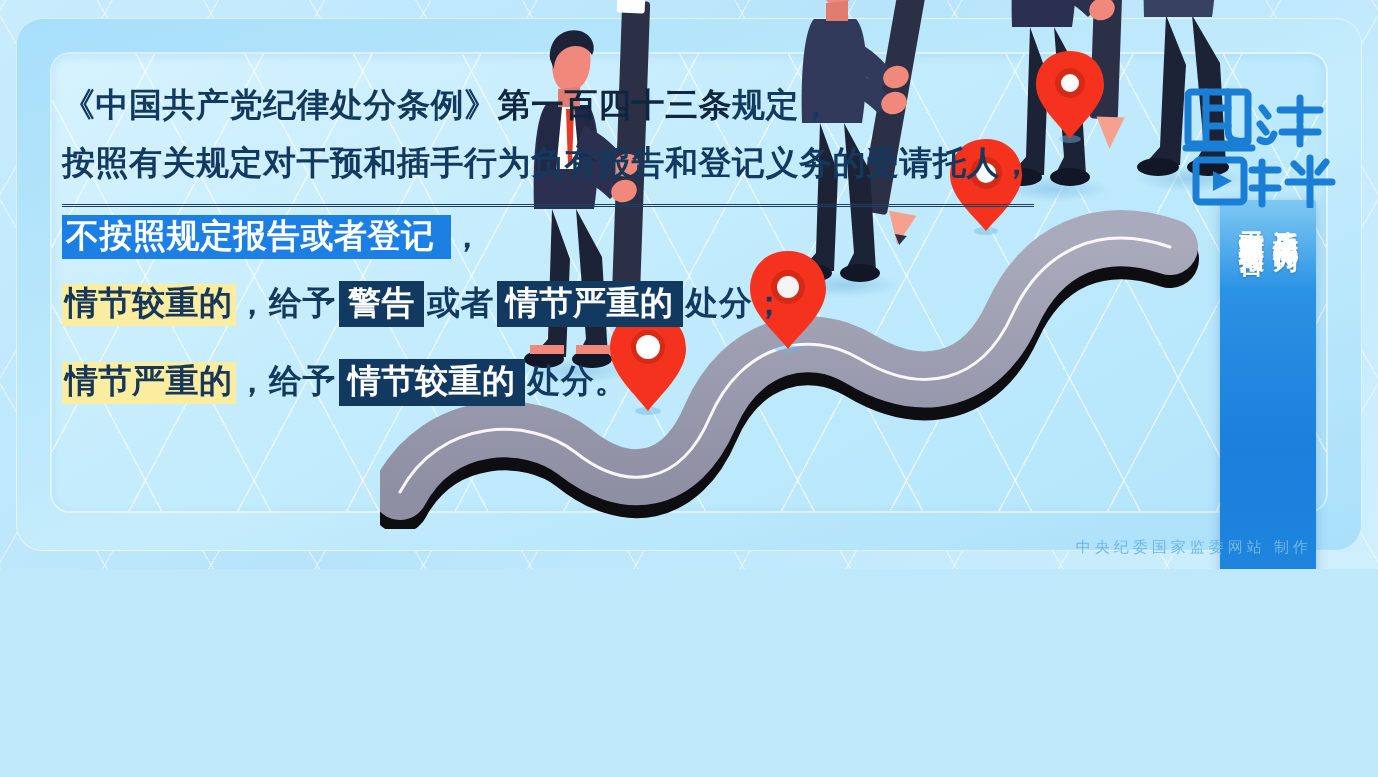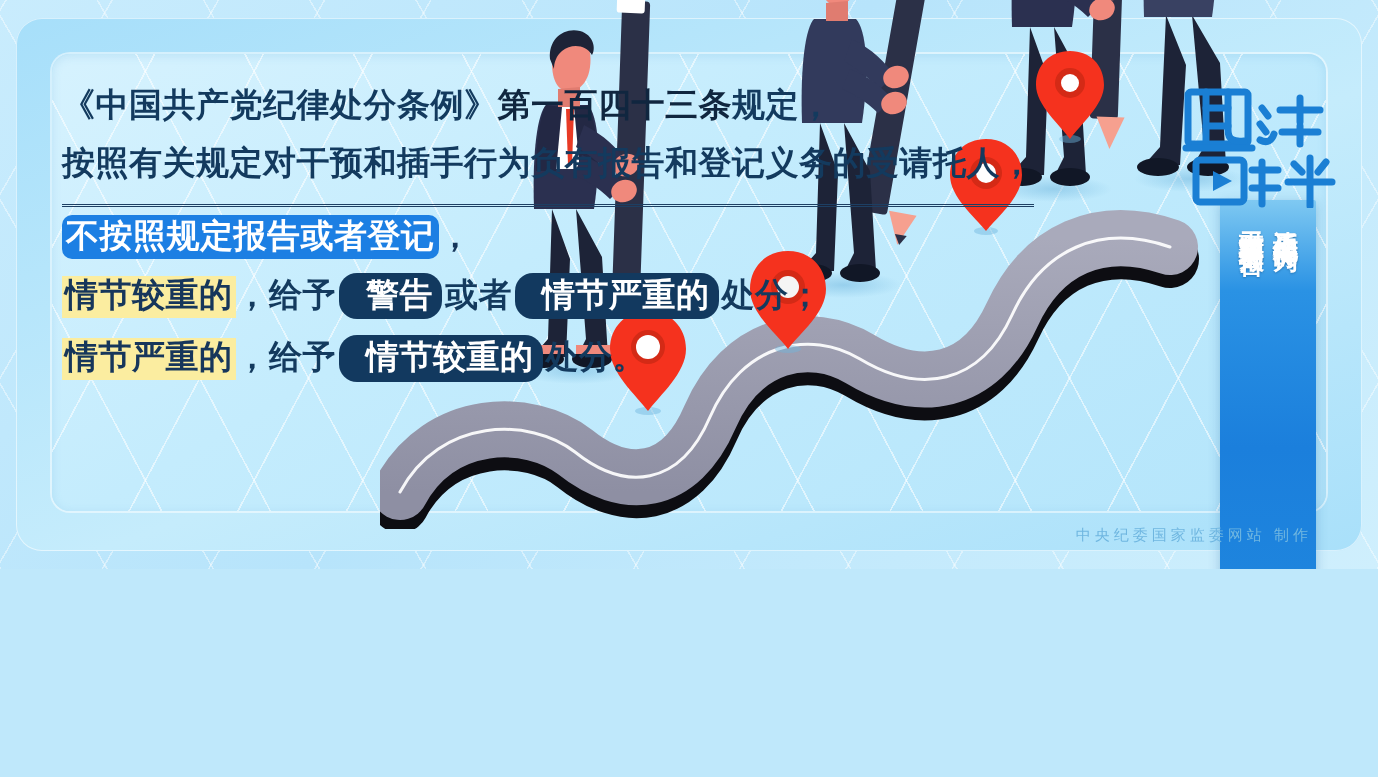--- a/index.html
+++ b/index.html
@@ -59,32 +59,31 @@
     font-weight:600;
   }
   .l-bold{ font-weight:800; color:#10263f; }
   .underline-dbl{
     display:inline-block;
     border-bottom:3px double #1d3f63;
     padding-bottom:12px;
   }
   .hl-blue{
     background:#1c7fe3; color:#ffffff;
-    padding:3px 4px 5px 4px;
-    border-radius:10px;
+    padding:3px 16px 5px 4px;
   }
   .hl-yellow{
     background:#fbeda0; color:#16365b;
     padding:1px 3px 5px 3px;
   }
   .badge-dark{
     background:#12395f; color:#ffffff;
-    border-radius:18px;
-    padding:4px 9px 6px 27px;
-    margin:8px 3px;
+    border-radius:0;
+    padding:4px 9px 6px 9px;
+    margin:16px 3px;
     display:inline-block;
     line-height:1.1;
   }
   .punct{ color:#16365b; }
 
   
   .logo{
     position:absolute; right:38px; top:86px;
     width:158px; height:122px; z-index:60;
   }
@@ -113,21 +112,21 @@
   .qr{
     position:absolute; right:64px; top:622px;
     width:92px; height:92px; z-index:60;
     background:#ffffff; padding:4px;
     box-shadow:0 1px 5px rgba(40,110,170,.25);
   }
   .qr svg{ display:block; width:100%; height:100%; }
 
   
   .credit{
-    position:absolute; right:66px; bottom:24px; z-index:60;
+    position:absolute; right:66px; bottom:12px; z-index:60;
     font-size:15px; color:#6fb6e0; letter-spacing:4px;
     font-family:"Liberation Sans", sans-serif;
   }
 
   
   .illus{
     position:absolute; left:380px; bottom:40px;
     width:880px; height:570px; z-index:20;
   }
   .illus svg{ width:100%; height:100%; display:block; }

